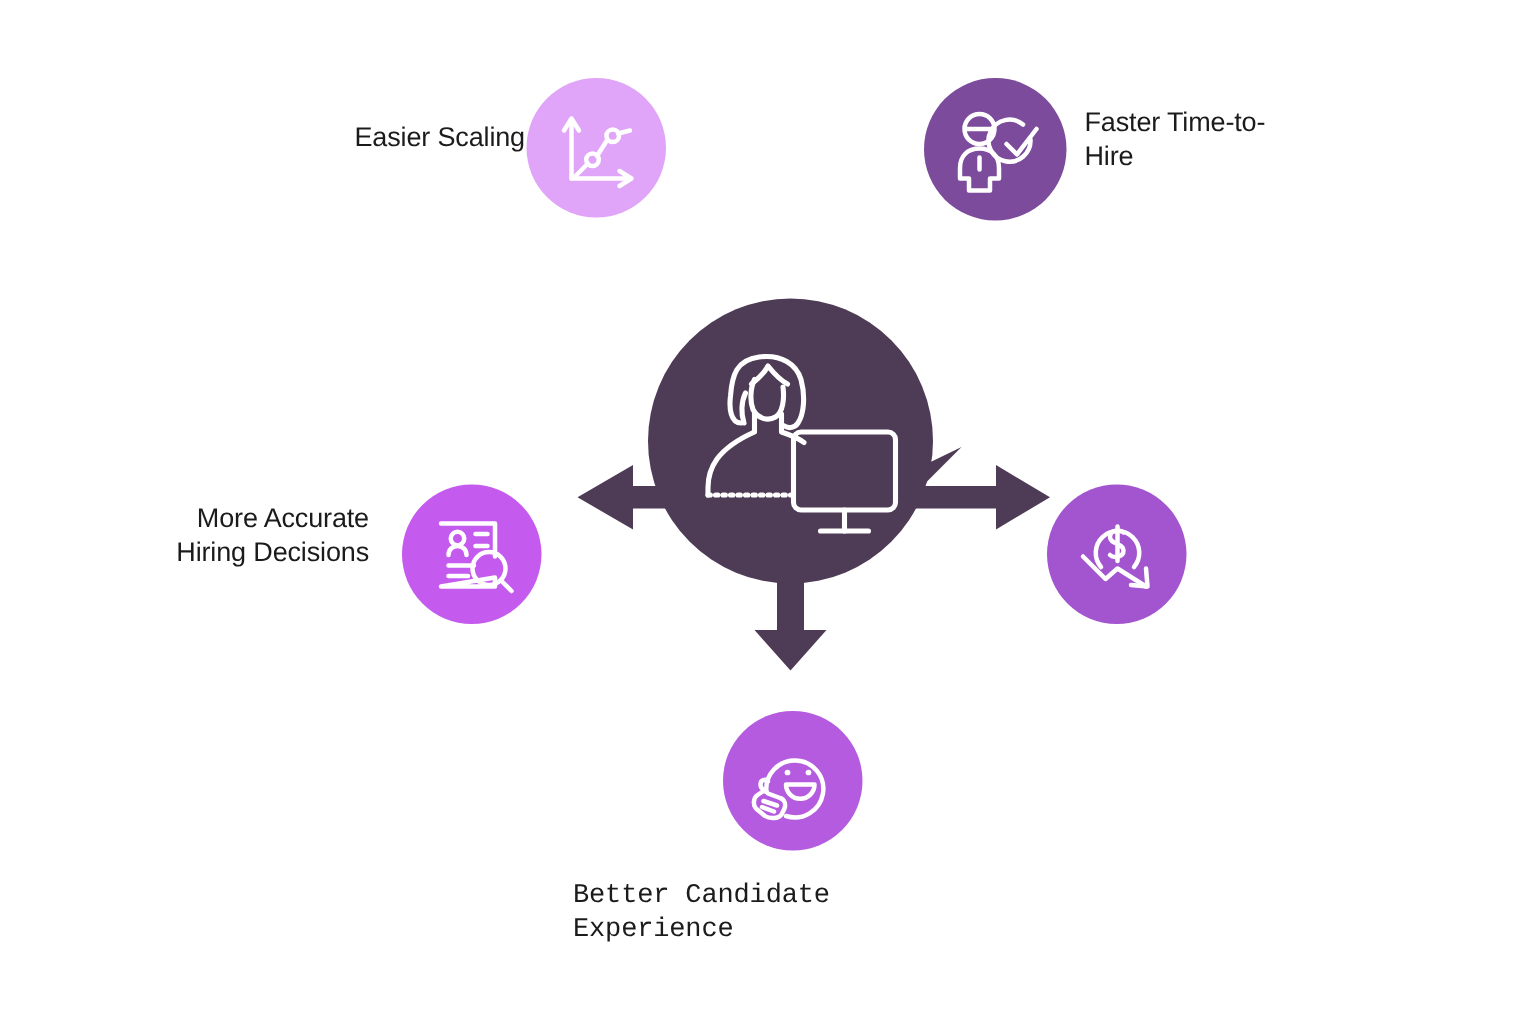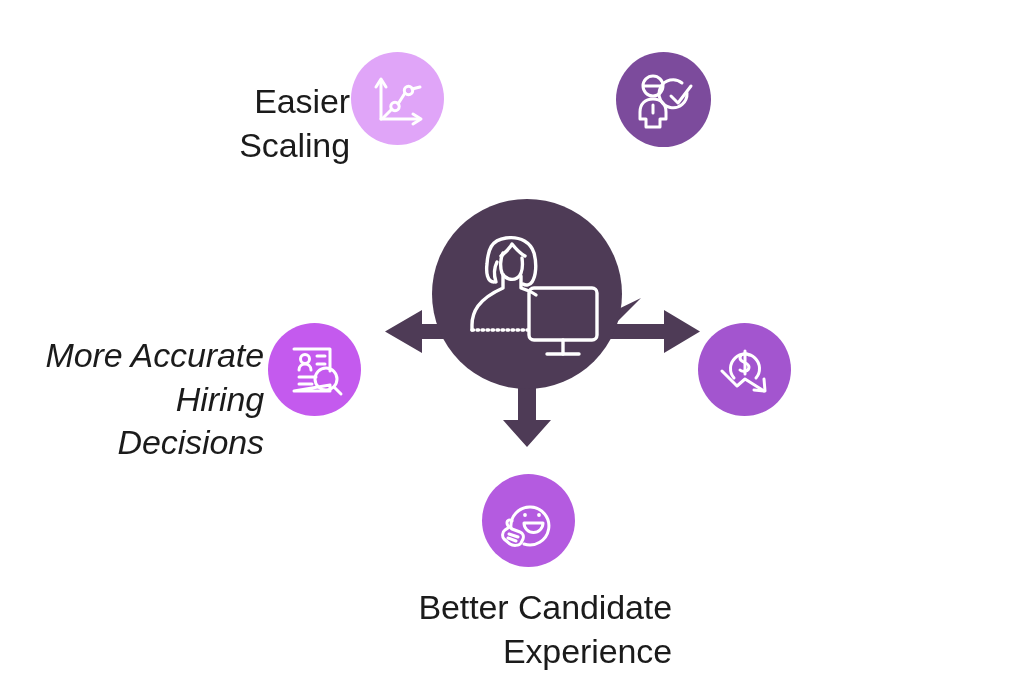--- a/index.html
+++ b/index.html
@@ -36,41 +36,41 @@
     display: flex;
     align-items: center;
     justify-content: center;
   }
 
   .node svg { display: block; }
 
   .label {
     position: absolute;
     color: #1b1b1b;
-    font-size: 34px;
+    font-size: 18px;
     line-height: 1.28;
     letter-spacing: -0.1px;
     white-space: pre-line;
   }
 
   .label-right  { text-align: left; }
   .label-left   { text-align: right; }
-  .label-center { text-align: right; }
+  .label-center { text-align: left; font-family: Liberation Mono, monospace; }
 
   
   #node-scaling   { left: 351px; top: 52px;  width: 93px;  height: 93px; }
   #node-time      { left: 616px; top: 52px;  width: 95px;  height: 95px; }
   #node-accurate  { left: 268px; top: 323px; width: 93px;  height: 93px; }
   #node-costs     { left: 698px; top: 323px; width: 93px;  height: 93px; }
   #node-candidate { left: 482px; top: 474px; width: 93px;  height: 93px; }
 
   
   #label-scaling   { left: 150px; top: 80px;  width: 200px; }
   #label-time      { left: 723px; top: 70px;  width: 200px; }
-  #label-accurate  { left: 44px;  top: 334px; width: 220px; font-style: italic; }
+  #label-accurate  { left: 26px;  top: 334px; width: 220px; }
   #label-costs     { left: 812px; top: 334px; width: 190px; }
   #label-candidate { left: 382px; top: 586px; width: 290px; }
 </style>
 </head>
 <body>
 
 <div id="diagram-root">
 
   <svg class="hub-svg" viewBox="0 0 1024 674">
     <g fill="#4E3B56">
@@ -150,20 +150,22 @@
       <path d="M 11,17 L 29,17"></path>
 
       <path d="M 20,30 C 12,30 7,35 7,43 L 7,50 L 13,50 L 13,58 L 27,58 L 27,50 L 33,50 L 33,43
                C 33,35 28,30 20,30 Z"></path>
       <path d="M 20,36 L 20,44"></path>
 
       <path d="M 54,24 A 14,14 0 1 1 49,14"></path>
       <path d="M 38,27 L 45,34 L 58,17"></path>
     </svg>
   </div>
+  <div class="label label-right" id="label-time">Faster Time-to-
+Hire</div>
 
   <div class="node" id="node-accurate" style="background:#C45AEE">
     <svg width="58" height="58" viewBox="0 0 58 58" fill="none" stroke="#ffffff" stroke-width="3" stroke-linecap="round" stroke-linejoin="round">
 
       <path d="M 8,8 L 44,8 L 44,30 M 44,44 L 44,50 L 8,50 Z"></path>
 
       <circle cx="19" cy="18" r="4.5"></circle>
       <path d="M 13,29 C 13,25 16,23 19,23 C 22,23 25,25 25,29"></path>
 
       <path d="M 31,15 L 39,15"></path>

